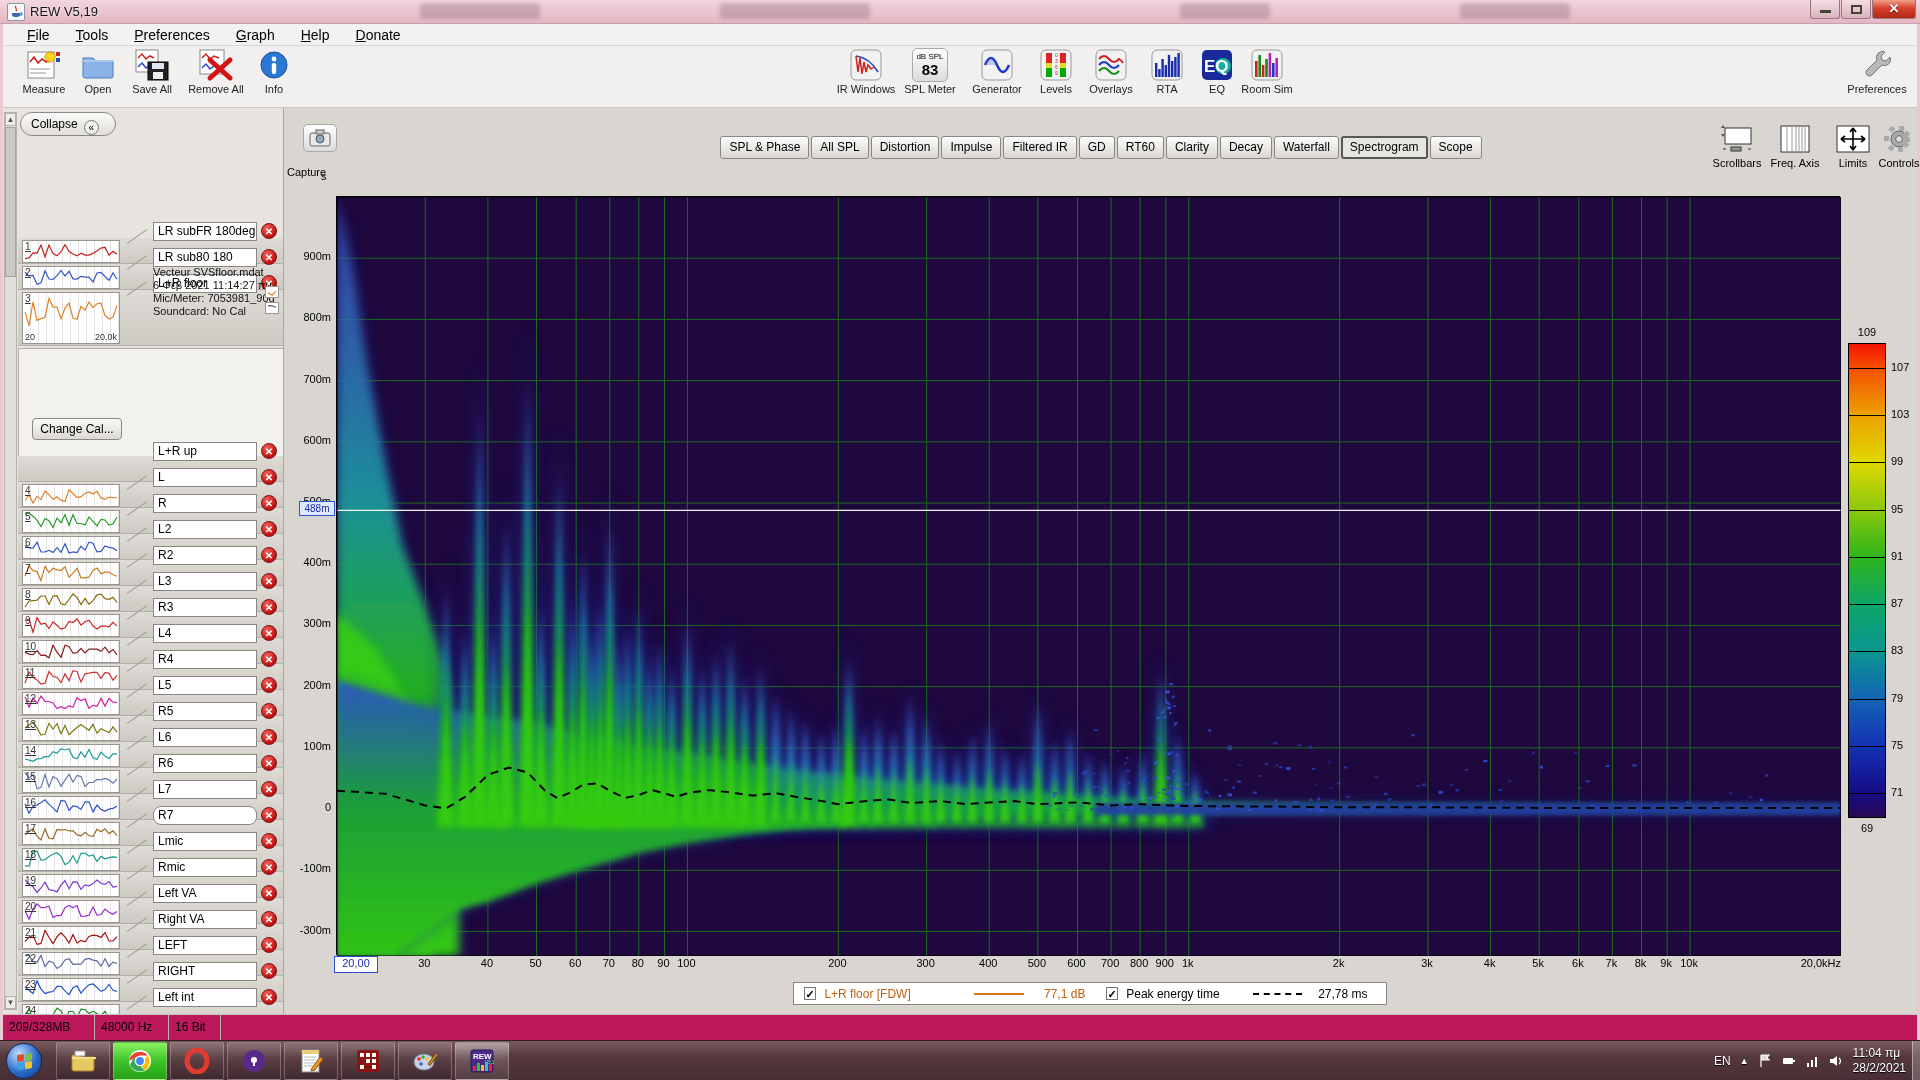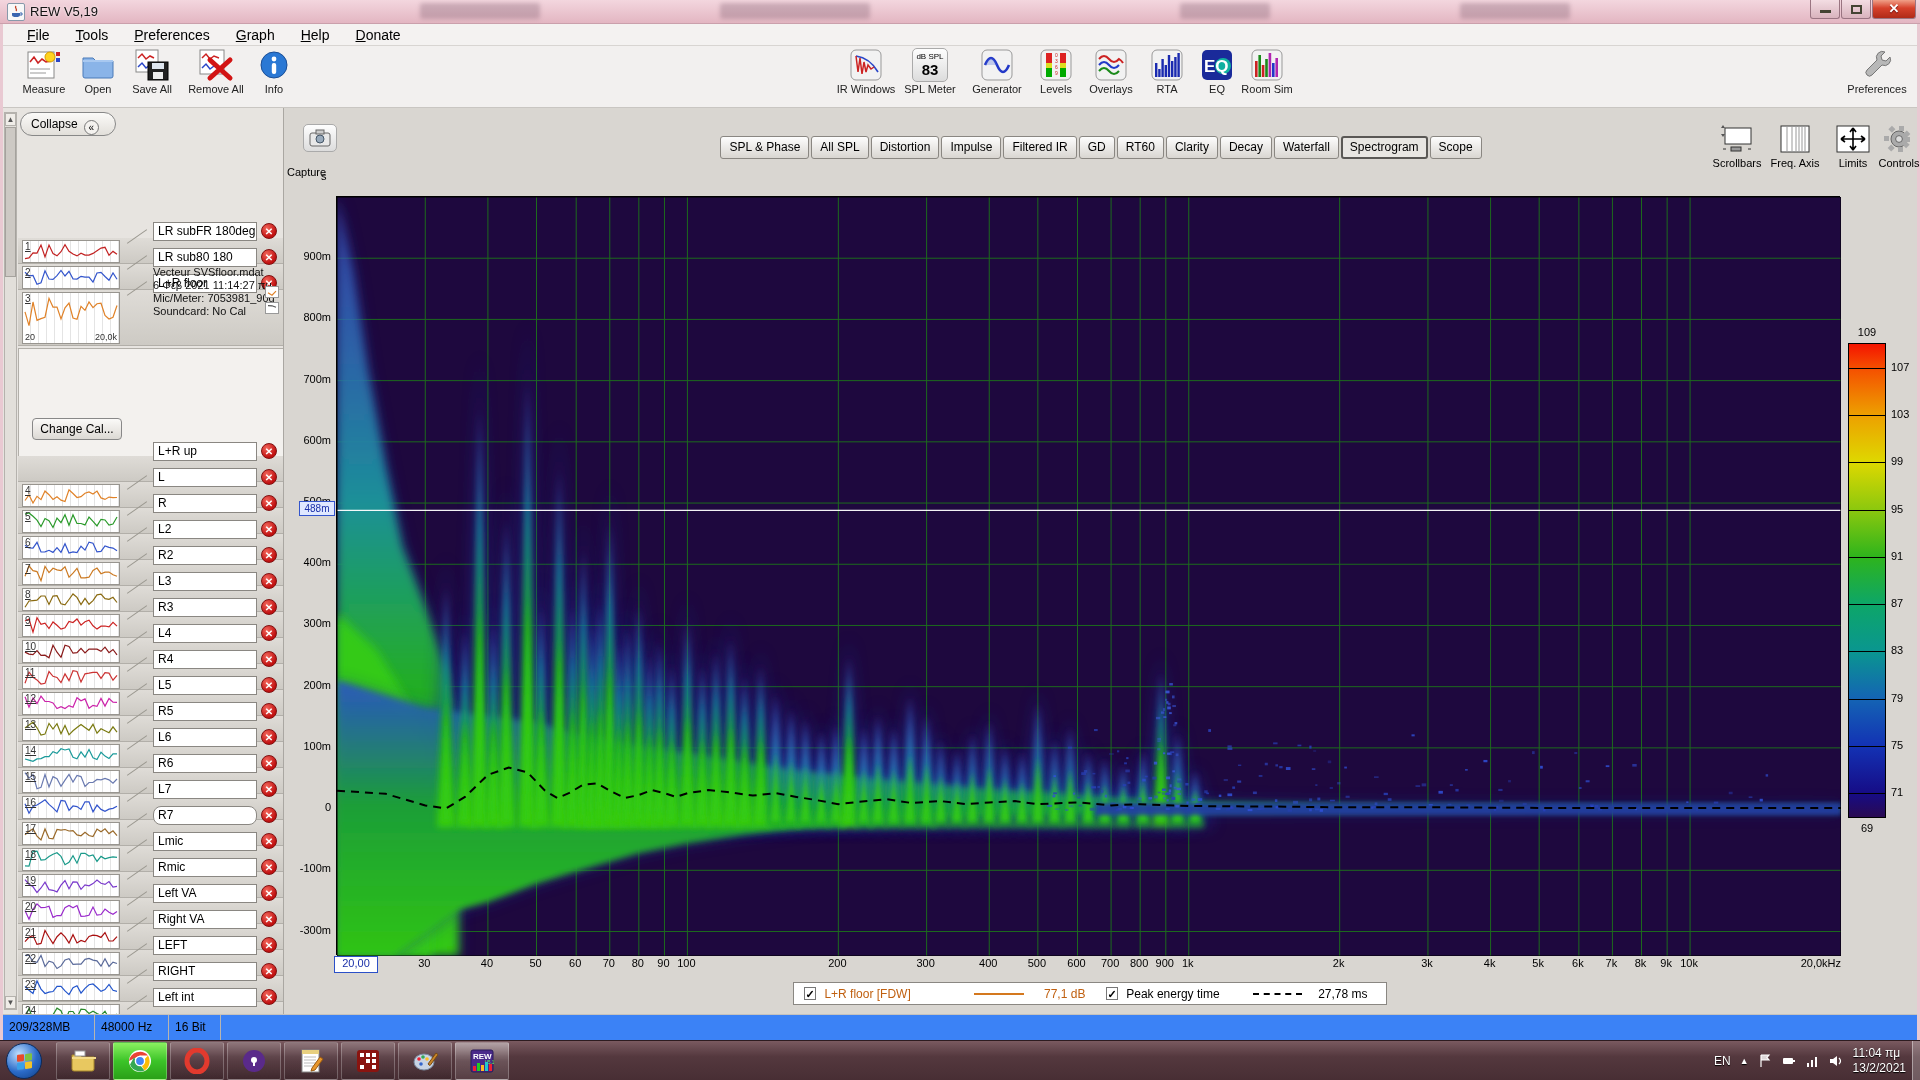--- a/index.html
+++ b/index.html
@@ -82,21 +82,21 @@
   #cb-bot { position:absolute; left:1563px; top:714px; width:38px; text-align:center; font-size:11px; }
 
   
   #legend { position:absolute; left:508px; top:874px; width:594px; height:23px; background:#fff; border:1px solid #8a8782; display:flex; align-items:center; padding:0 10px; gap:8px; font-size:12px; }
   .cb-box { width:13px; height:13px; border:1px solid #777; background:#fff; font-size:11px; font-weight:bold; line-height:12px; text-align:center; }
   .leg-orange { color:#c06010; }
   .leg-line { width:52px; height:0; border-top:2px solid #d4781e; }
   .leg-dash { width:52px; height:0; border-top:2px dashed #000; }
 
   
-  #statusbar { position:absolute; left:3px; top:1014px; width:1914px; height:26px; background:#3b82f6; border-top:1px solid #c5c2be; display:flex; font-size:12px; }
+  #statusbar { position:absolute; left:3px; top:1014px; width:1914px; height:26px; background:#be185d; border-top:1px solid #c5c2be; display:flex; font-size:12px; }
   .st-cell { padding:5px 8px 0 6px; border-right:1px solid #b8b5b0; height:100%; }
 
   
   #taskbar { position:absolute; left:0; top:1040px; width:1920px; height:40px;
     background:linear-gradient(#7a5a60,#54383e 40%,#482e34); border-top:1px solid #2e1c20; }
   #start-orb { position:absolute; left:6px; top:2px; width:36px; height:36px; border-radius:50%;
     background:radial-gradient(circle at 35% 30%, #bfe0ff, #2a6ac8 55%, #103c80); border:1px solid #0c2a5a; }
   .orb-flag { position:absolute; left:10px; top:10px; width:16px; height:16px; display:grid; grid-template-columns:7px 7px; grid-template-rows:7px 7px; gap:1px; transform:skewY(-6deg); }
   .orb-flag i { display:block; border-radius:1px; }
   .task-app { position:absolute; top:1px; width:54px; height:38px; border:1px solid rgba(255,255,255,.25); border-radius:2px;
@@ -1186,17 +1186,17 @@
         <rect x="1" y="9" width="2" height="4" fill="#fff"></rect>
         <rect x="5" y="6" width="2" height="7" fill="#fff"></rect>
         <rect x="9" y="3" width="2" height="10" fill="#fff"></rect>
       </svg>
     <svg width="15" height="14" viewBox="0 0 15 14">
         <path d="M1 5 h3 l4 -3 v10 l-4 -3 h-3 z" fill="#fff"></path>
         <path d="M10 4 q3 3 0 6" stroke="#fff" fill="none" stroke-width="1.2"></path>
       </svg>
     <div id="clock">
       <div>11:04 πμ</div>
-      <div>13/2/2021</div>
+      <div>28/2/2021</div>
     </div>
   </div>
   <div id="showdesk"></div>
 </div>
 
 </body></html>

